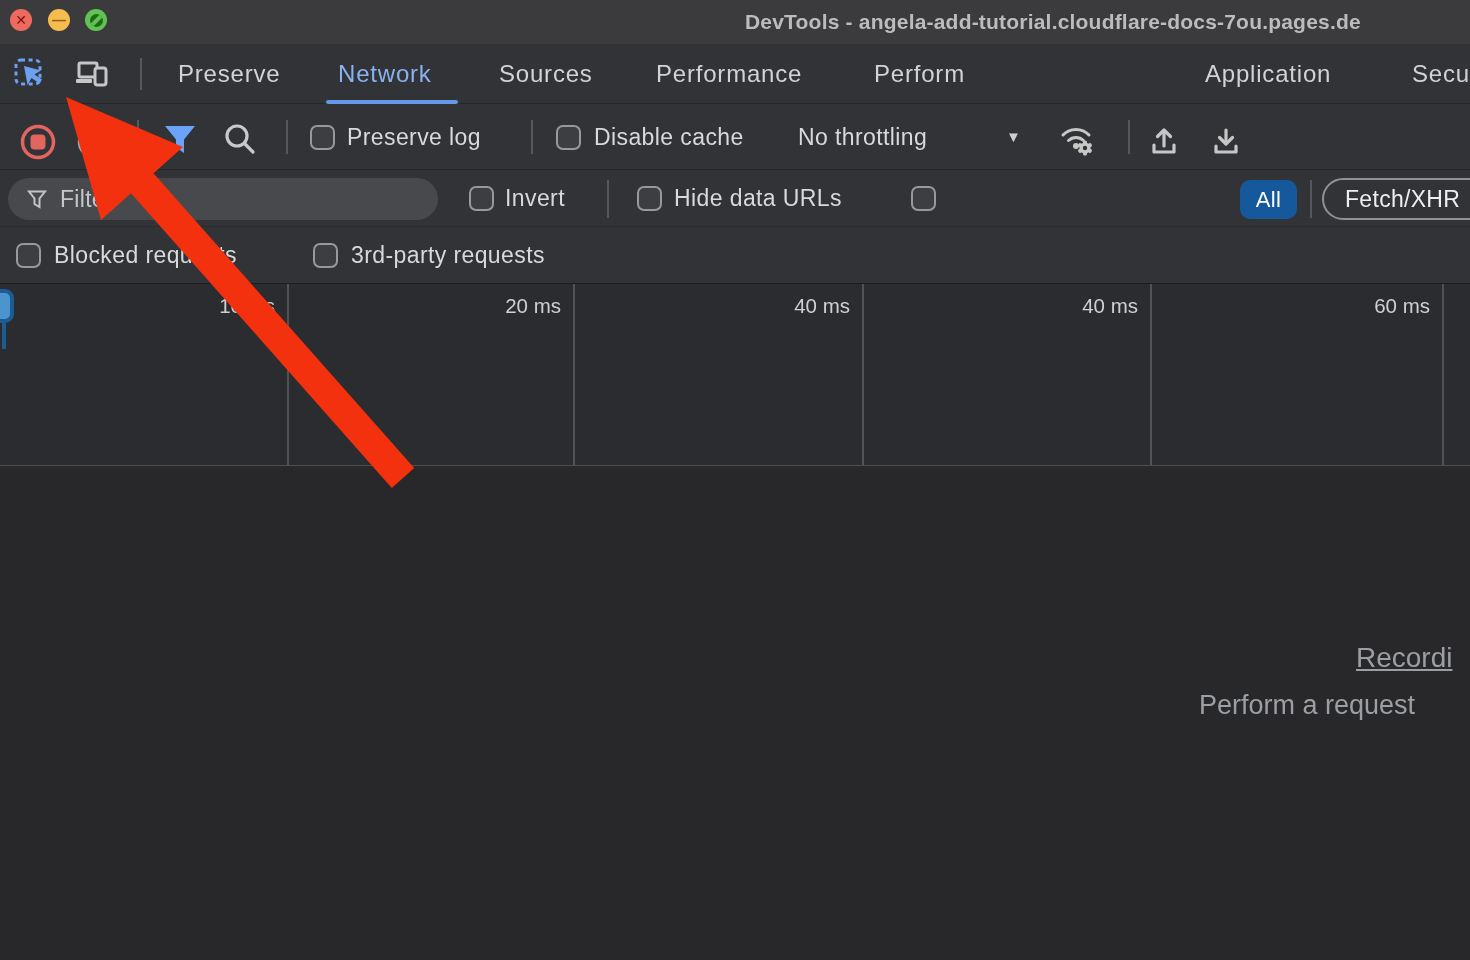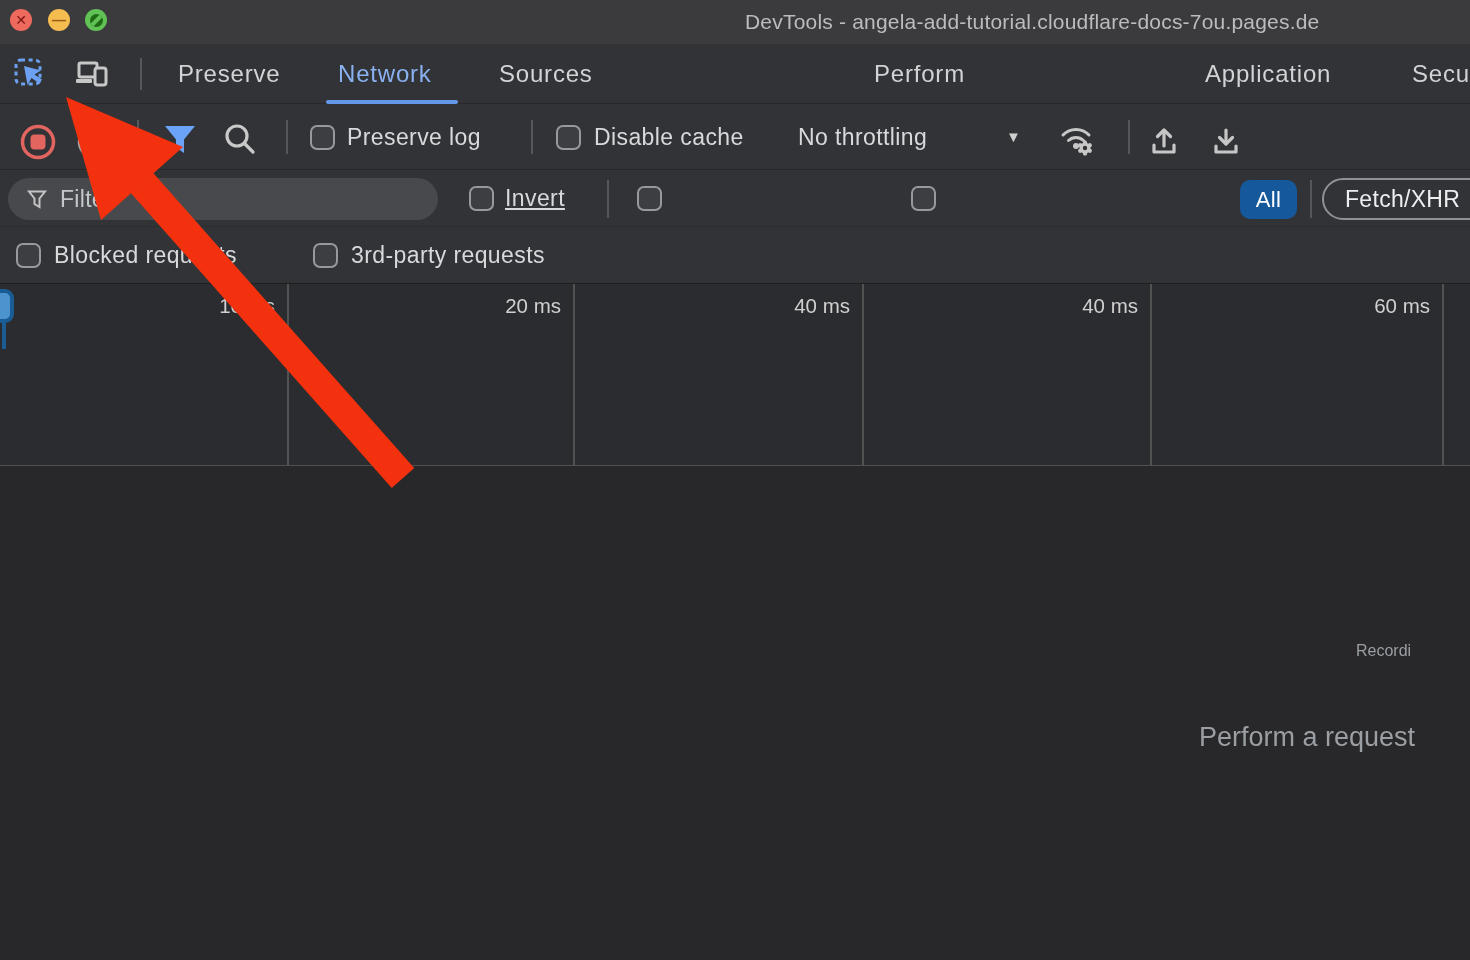--- a/index.html
+++ b/index.html
@@ -14,21 +14,21 @@
   .titlebar { position:absolute; left:0; top:0; width:1470px; height:44px; background:#3b3b3d; }
   .traffic { position:absolute; top:9px; width:22px; height:22px; border-radius:50%; display:flex; align-items:center; justify-content:center; }
   .traffic.red    { left:10px; background:#ee6a5f; color:#7c130e; }
   .traffic.yellow { left:48px; background:#f5bd4f; color:#9a5d18; }
   .traffic.green  { left:85px; background:#61c355; color:#1d6612; }
   .traffic .glyph { font-size:14px; font-weight:700; line-height:1; }
   .traffic.green .slash { width:13px; height:13px; border-radius:50%; background:#1f6b15; position:relative; overflow:hidden; }
   .traffic.green .slash::after { content:""; position:absolute; left:-3px; top:4.5px; width:20px; height:4px; background:#61c355; transform:rotate(-45deg); }
   .win-title {
     position:absolute; left:745px; top:0; height:44px; line-height:44px;
-    font-size:21px; font-weight:400; color:#bcbcbe; white-space:nowrap; letter-spacing:.2px;
+    font-size:21px; font-weight:700; color:#bcbcbe; white-space:nowrap; letter-spacing:.2px;
   }
   
   .tabbar { position:absolute; left:0; top:44px; width:1470px; height:60px; background:#323337; border-bottom:1px solid #272727; }
   .iconbtn { position:absolute; top:8px; width:44px; height:44px; display:flex; align-items:center; justify-content:center; background:none; border:none; cursor:pointer; }
   .iconbtn.inspect { left:8px; }
   .iconbtn.device  { left:70px; }
   .vdiv { position:absolute; width:2px; background:#56575a; }
   .tabbar .vdiv { left:140px; top:14px; height:32px; }
   .tab {
     position:absolute; top:0; height:60px; line-height:60px;
@@ -51,21 +51,21 @@
   .filter-pill {
     position:absolute; left:8px; top:8px; width:430px; height:42px; border-radius:21px;
     background:#48494d; display:flex; align-items:center; padding-left:18px;
   }
   .filter-input {
     background:transparent; border:none; outline:none; margin-left:12px; width:330px;
     font-family:inherit; font-size:23px; color:#d7d9db; letter-spacing:.3px;
   }
   .filter-input::placeholder { color:#c4c7ca; opacity:1; }
   .filterbar .cb { top:16px; }
-  .filterbar .lbl { height:57px; line-height:57px;text-decoration:underline; }
+  .filterbar .lbl { height:57px; line-height:57px; }
   .filterbar .vdiv { top:10px; height:38px; }
   .chip-all {
     position:absolute; left:1240px; top:10px; width:57px; height:39px; border-radius:10px;
     background:#15589c; color:#ffffff; font-size:22px; font-weight:500;
     display:flex; align-items:center; justify-content:center; border:none; cursor:pointer; letter-spacing:.3px;
   }
   .chip-fetch {
     position:absolute; left:1322px; top:8px; width:178px; height:42px; border-radius:21px;
     background:transparent; border:2px solid #8f9195; color:#eceef0; font-size:23px;
     display:flex; align-items:center; padding-left:21px; cursor:pointer; letter-spacing:.3px; white-space:nowrap;
@@ -76,22 +76,22 @@
   .filterrow2 .lbl { height:56px; line-height:56px; }
   
   .waterfall { position:absolute; left:0; top:283px; width:1470px; height:183px; background:#2b2c2f; border-top:1px solid #1e1e1e; border-bottom:1px solid #4f4f4f; }
   .wf-div { position:absolute; top:0; bottom:0; width:2px; background:#525252; }
   .wf-tick { position:absolute; top:10px; width:100px; text-align:right; font-size:20.5px; color:#d0d0d0; white-space:nowrap; }
   .wf-marker { position:absolute; left:-14px; top:5px; width:28px; height:34px; border-radius:9px; background:#4c94cd; border:4px solid #1a5d95; }
   .wf-marker-stem { position:absolute; left:2px; top:39px; width:4px; height:26px; background:#1a5d95; }
   
   .mainarea { position:absolute; left:0; top:466px; width:1470px; height:494px; background:#28282a; }
   .empty-line { position:absolute; white-space:nowrap; color:#9b9fa3; }
-  .empty-line.l1 { left:1356px; top:176px; font-size:16px; }
-  .empty-line.l2 { left:1199px; top:256px; font-size:27px;text-align:right; }
+  .empty-line.l1 { left:1356px; top:176px; font-size:28px;text-decoration:underline; }
+  .empty-line.l2 { left:1199px; top:224px; font-size:27px;text-align:right; }
   
   .arrow-overlay { position:absolute; left:0; top:0; width:1470px; height:960px; pointer-events:none; z-index:50; }
   svg { display:block; }
 </style>
 </head>
 <body>
 
 <div class="screen">
 
   <div class="titlebar">
@@ -118,20 +118,21 @@
       <svg width="36" height="34" viewBox="0 0 36 34">
         <rect x="5" y="6" width="18" height="14" rx="1.5" fill="none" stroke="#c7c7c7" stroke-width="3"></rect>
         <rect x="2" y="22" width="16" height="4" rx="1" fill="#c7c7c7"></rect>
         <rect x="21" y="11" width="11" height="17" rx="2.5" fill="#323337" stroke="#c7c7c7" stroke-width="3"></rect>
       </svg>
     </button>
     <div class="vdiv"></div>
     <div class="tab" style="left:178px">Preserve</div>
     <div class="tab active" style="left:338px">Network</div>
     <div class="tab" style="left:499px">Sources</div>
+    <div class="tab" style="left:656px">Performance</div>
     <div class="tab" style="left:874px">Perform</div>
     <div class="tab" style="left:1205px">Application</div>
     <div class="tab" style="left:1412px">Secu</div>
     <div class="tab-underline"></div>
   </div>
 
   <div class="toolbar">
     <button class="iconbtn" style="left:16px; top:16px">
       <svg width="36" height="36" viewBox="0 0 36 36">
         <circle cx="18" cy="18" r="15.5" fill="none" stroke="#e2655f" stroke-width="3.5"></circle>
@@ -199,20 +200,21 @@
     <div class="filter-pill">
       <svg width="22" height="22" viewBox="0 0 22 22">
         <path d="M3 3.5 H19 L13.5 10.5 V19 L8.5 16 V10.5 Z" fill="none" stroke="#c5c5c5" stroke-width="2"></path>
       </svg>
       <input class="filter-input" readonly="" placeholder="Filter" style="">
     </div>
     <span class="cb" style="left:469px"></span>
     <span class="lbl" style="left:505px">Invert</span>
     <div class="vdiv" style="left:607px"></div>
     <span class="cb" style="left:637px"></span>
+    <span class="lbl" style="left:674px">Hide data URLs</span>
     <span class="cb" style="left:911px"></span>
     <button class="chip-all">All</button>
     <div class="vdiv" style="left:1310px"></div>
     <button class="chip-fetch">Fetch/XHR</button>
   </div>
 
   <div class="filterrow2">
     <span class="cb" style="left:16px"></span>
     <span class="lbl" style="left:54px">Blocked requests</span>
     <span class="cb" style="left:313px"></span>

